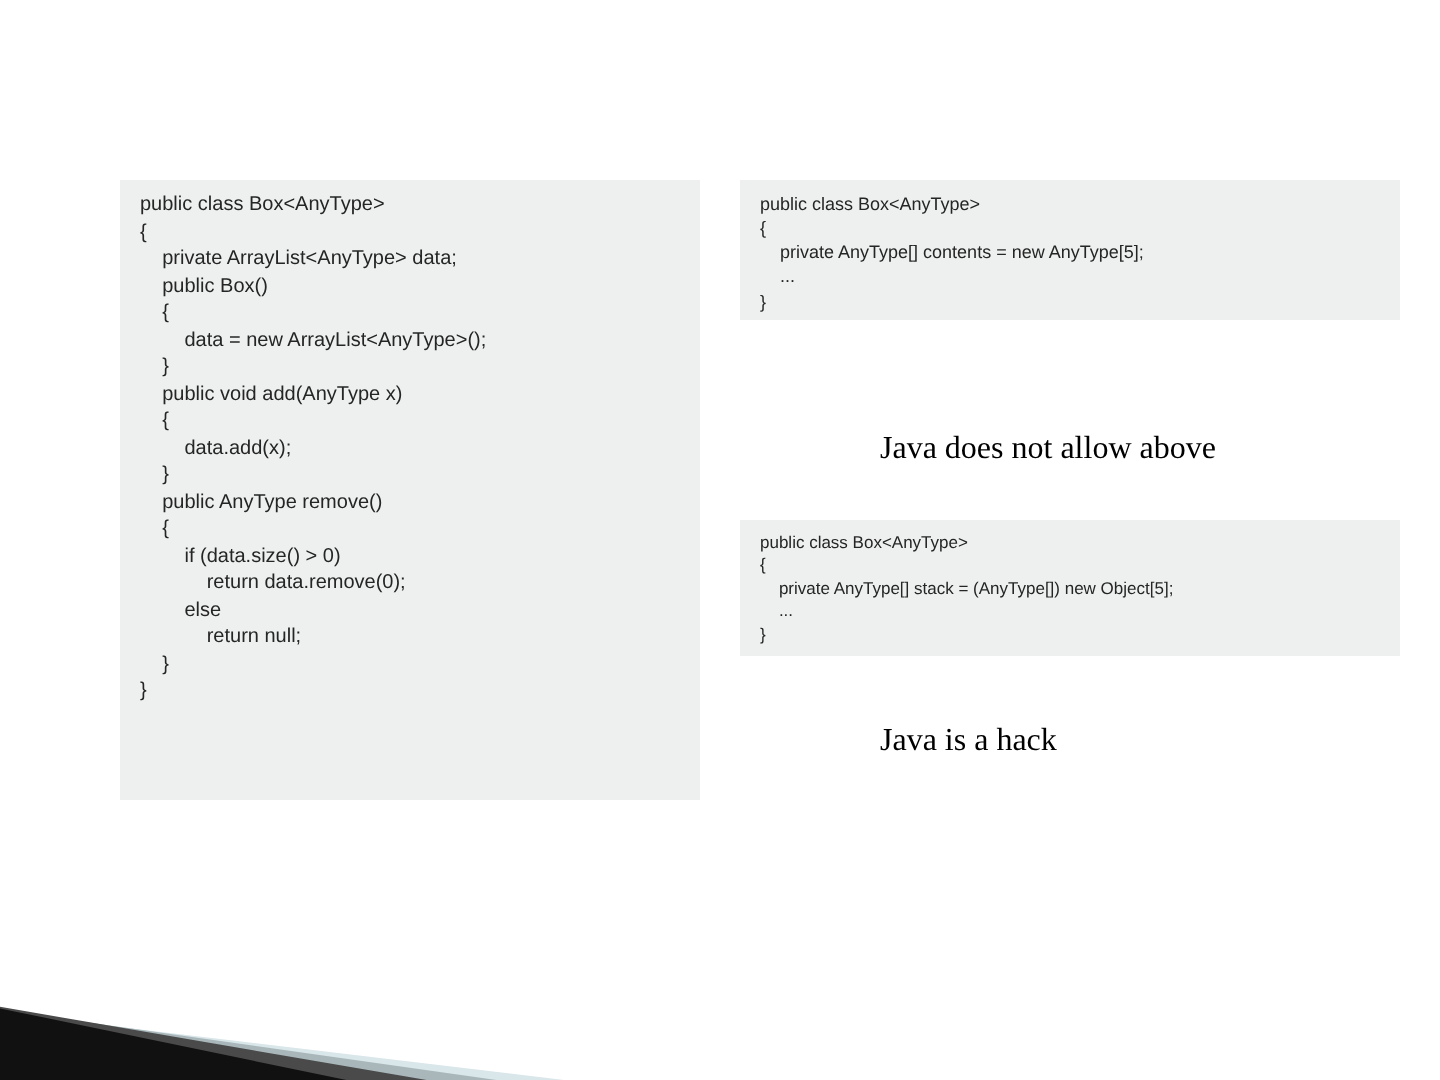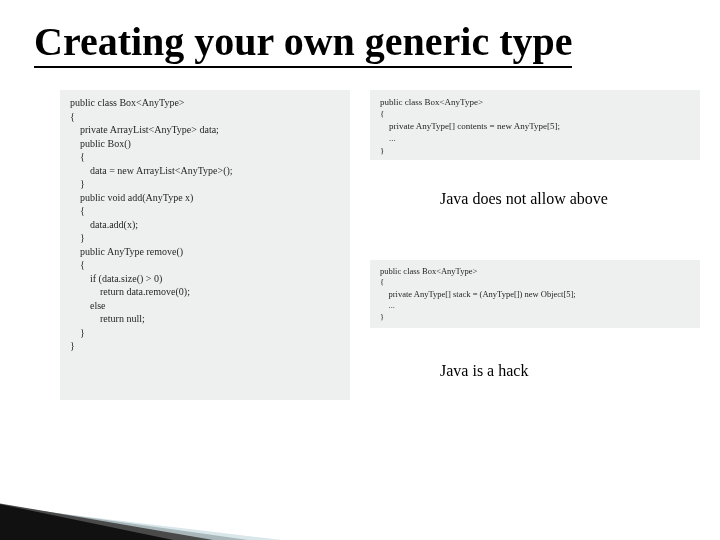--- a/index.html
+++ b/index.html
@@ -28,21 +28,21 @@
     color: #000;
     letter-spacing: 0px;
   }
   .title .underline {
     border-bottom: 2px solid #000;
     padding-bottom: 2px;
   }
   .codebox {
     position: absolute;
     background: #eef0f0;
-    font-family: Liberation Serif, serif;
+    font-family: Liberation Sans, sans-serif;
     font-size: 10px;
     line-height: 1.35;
     color: #252525;
     white-space: pre;
     padding: 6px 10px;
     box-sizing: border-box;
   }
   .codebox.left {
     top: 90px;
     left: 60px;
@@ -62,41 +62,38 @@
     width: 330px;
     height: 68px;
     font-size: 8.5px;
   }
   .caption {
     position: absolute;
     font-family: "Times New Roman", Times, serif;
     font-size: 16px;
     color: #000;
   }
-  .caption.c1 { top: 190px; left: 440px; }
+  .caption.c1 { top: 216px; left: 440px; }
   .caption.c2 { top: 362px; left: 440px; }
 
   
   .swoosh {
     position: absolute;
     left: -30px;
     bottom: -20px;
     width: 480px;
     height: 110px;
     pointer-events: none;
   }
 </style>
 </head>
 <body>
 
 <div class="slide">
 
-  <div class="title">
-    <span class="underline">Creating your own generic type</span>
-  </div>
 
   <div class="codebox left">public class Box&lt;AnyType&gt;
 {
     private ArrayList&lt;AnyType&gt; data;
     public Box()
     {
         data = new ArrayList&lt;AnyType&gt;();
     }
     public void add(AnyType x)
     {

